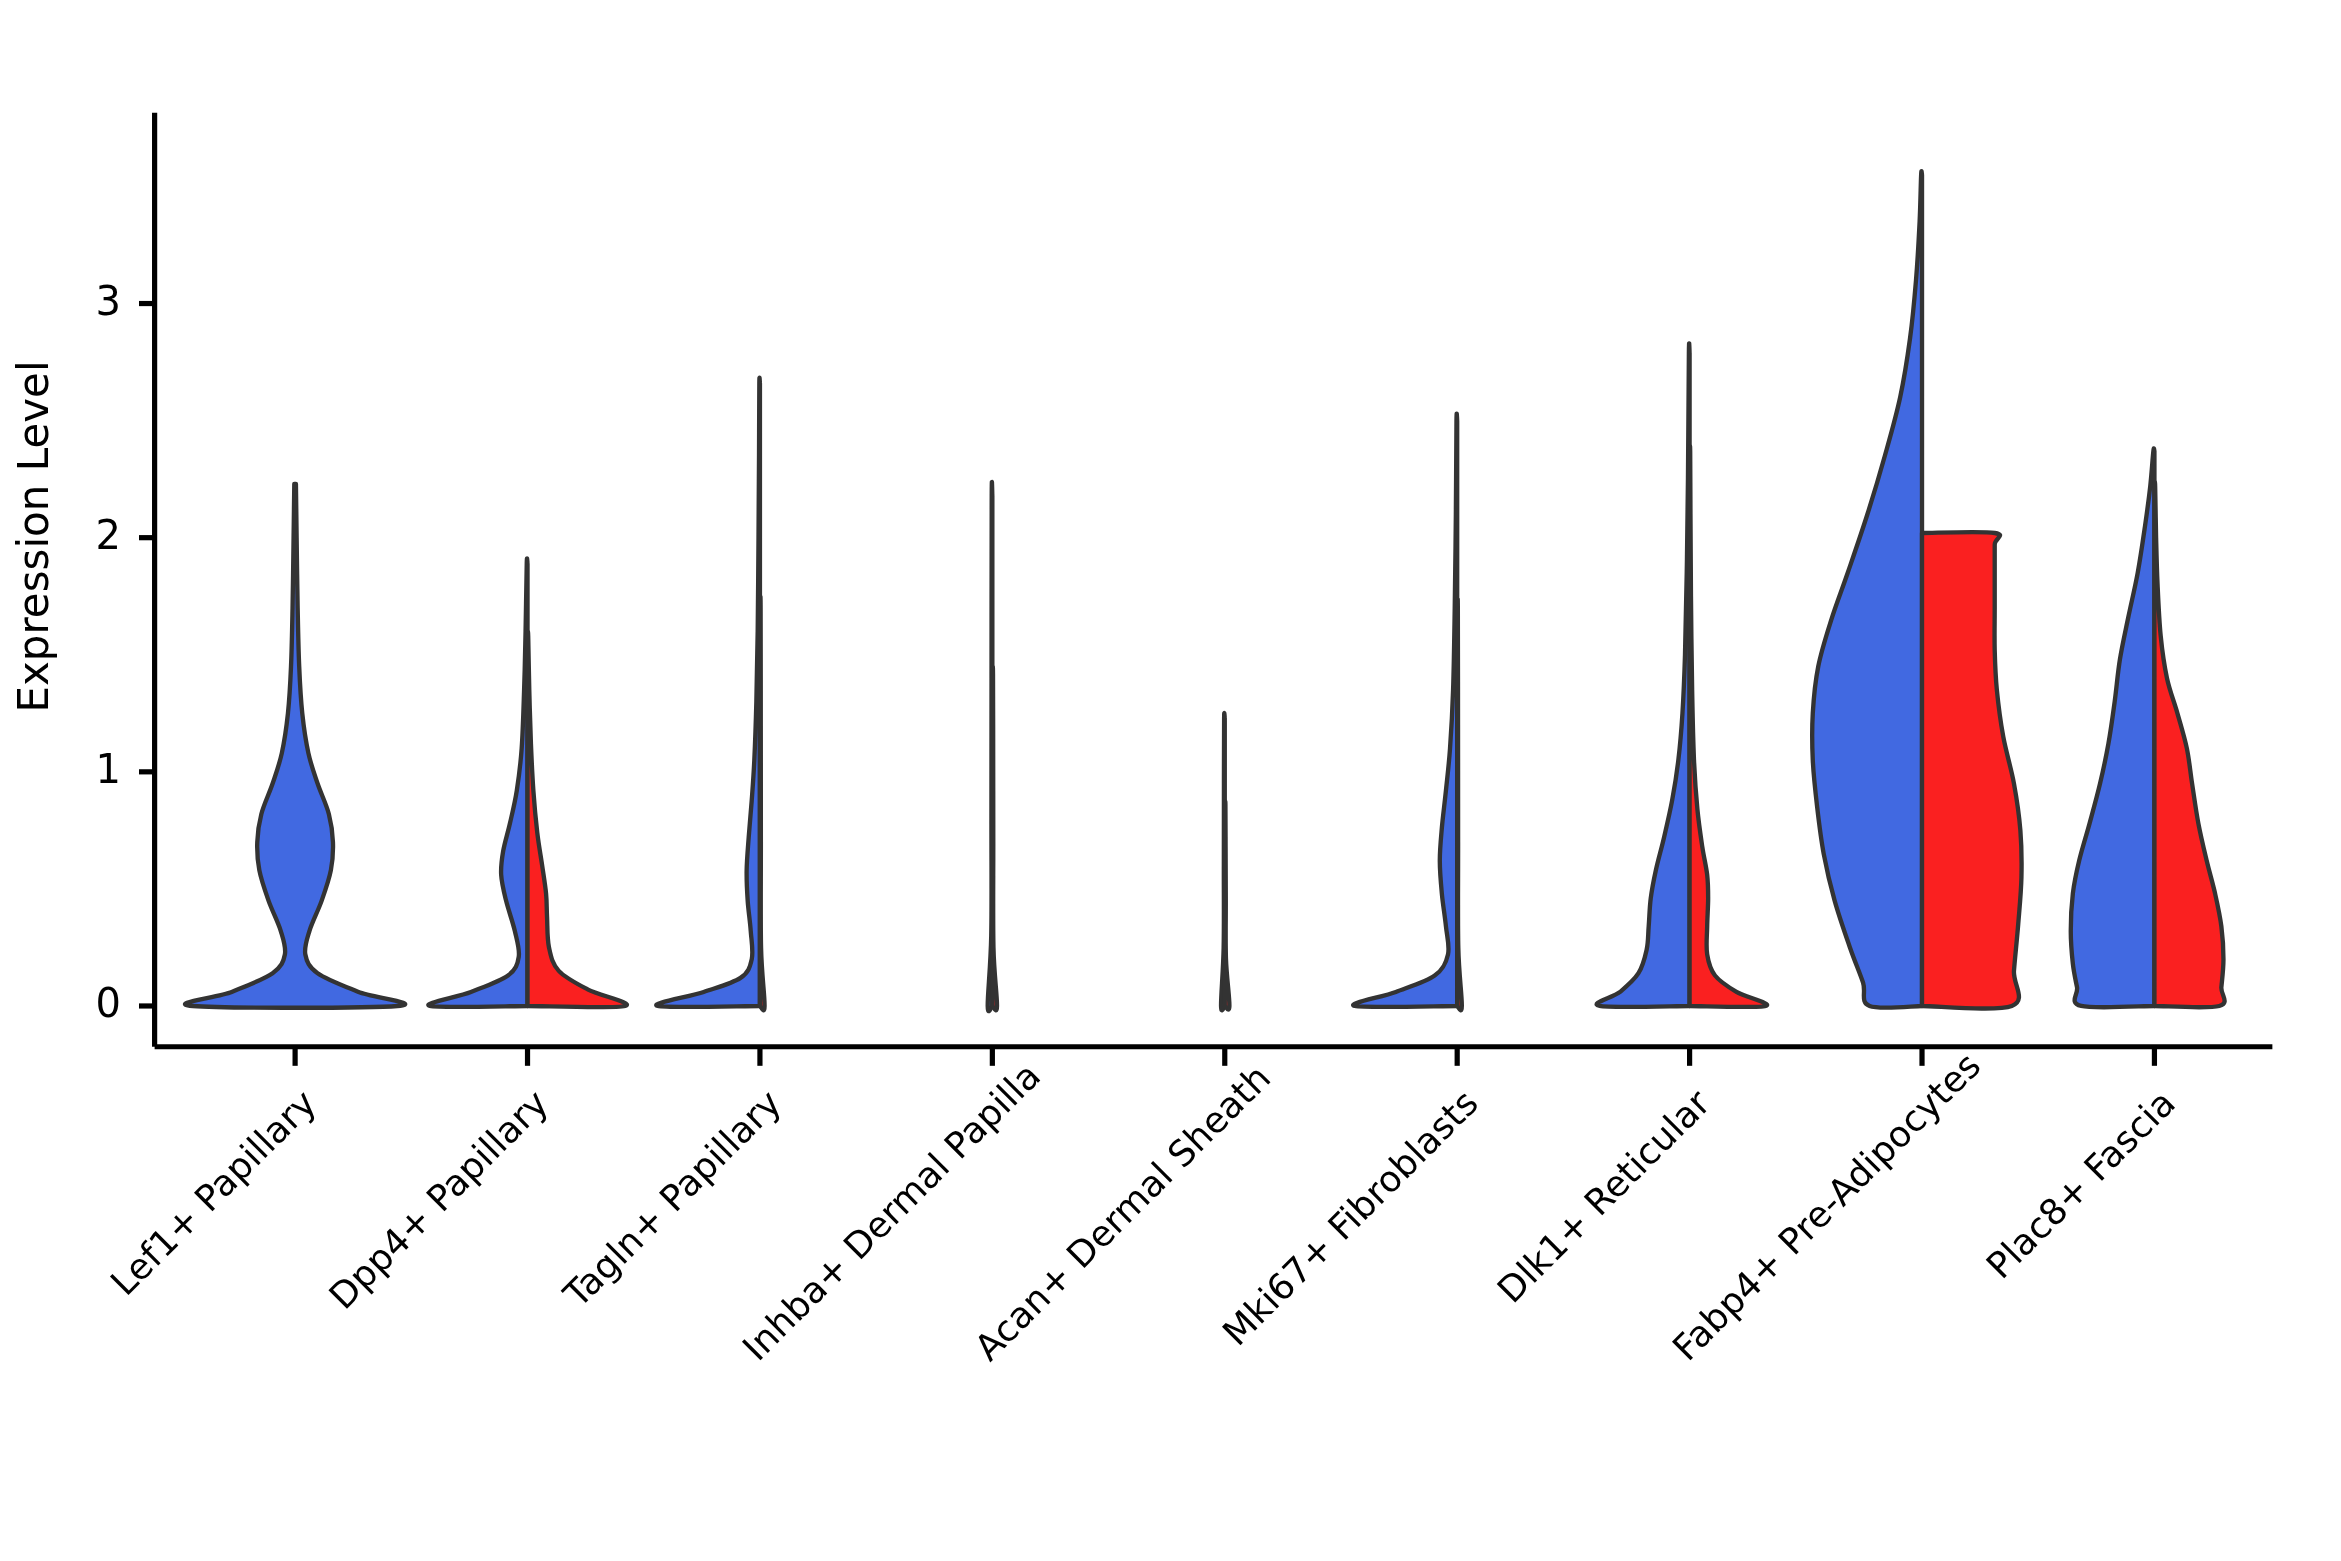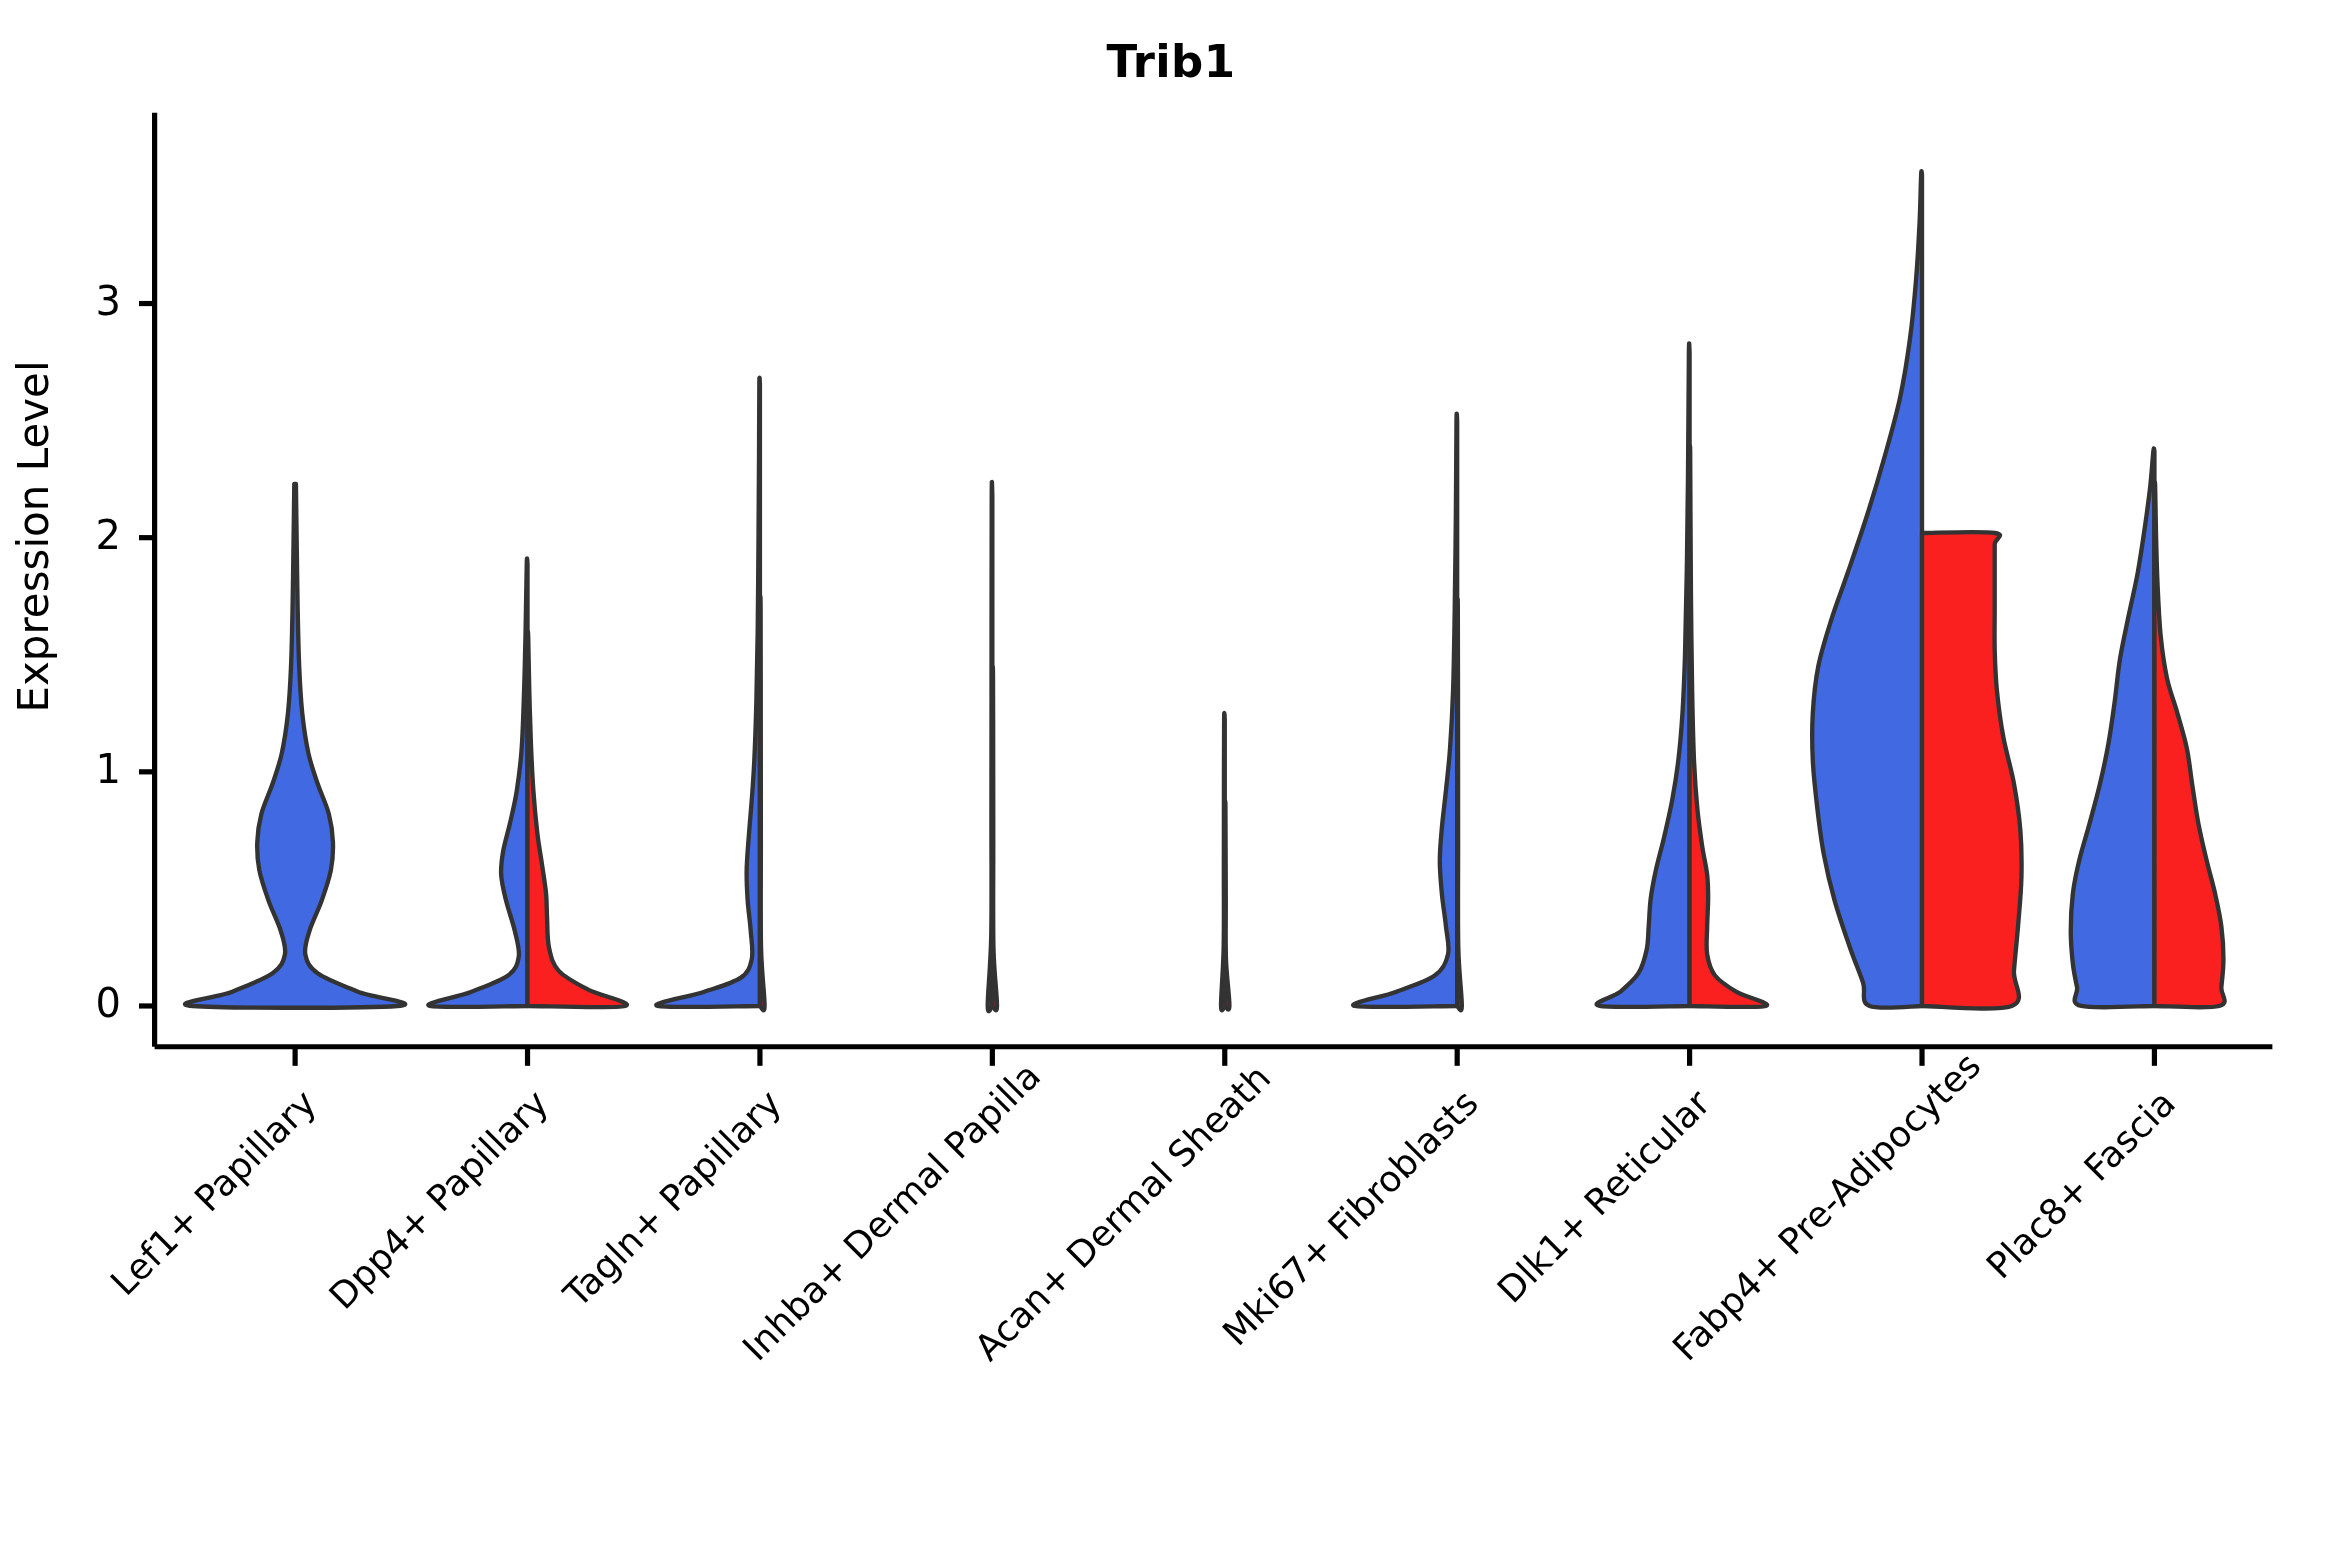--- a/index.html
+++ b/index.html
@@ -64,21 +64,20 @@
     transform: rotate(-45deg);
     text-align: right;
     font-family: "DejaVu Sans", sans-serif;
   }
 </style>
 </head>
 <body>
 
 <div id="figure">
 
-  <div id="plot-title">Trib1</div>
 
   <div id="ylabel">Expression Level</div>
 
   <svg id="canvas" width="2342" height="1561" xmlns="http://www.w3.org/2000/svg" viewBox="0 0 2700 1800">
     <g id="violins-layer">
         <g>
           <path d="M 339.06 557.90 C 338.92 568.25, 338.57 596.15, 338.23 620.00 C 337.90 643.85, 337.54 676.25, 337.05 701.00 C 336.56 725.75, 336.17 748.25, 335.28 768.50 C 334.40 788.75, 333.51 805.85, 331.75 822.50 C 329.98 839.15, 327.62 854.90, 324.67 868.40 C 321.72 881.90, 317.99 891.80, 314.06 903.50 C 310.13 915.20, 304.03 927.35, 301.09 938.60 C 298.14 949.85, 296.76 960.20, 296.37 971.00 C 295.98 981.80, 296.57 992.15, 298.73 1003.40 C 300.89 1014.65, 305.21 1026.80, 309.34 1038.50 C 313.47 1050.20, 320.35 1063.25, 323.49 1073.60 C 326.64 1083.95, 329.78 1092.50, 328.21 1100.60 C 326.64 1108.70, 324.28 1115.00, 314.06 1122.20 C 303.84 1129.40, 282.22 1137.50, 266.89 1143.80 C 251.56 1150.10, 190.24 1157.30, 222.08 1160.00 C 253.92 1162.70, 426.08 1162.70, 457.92 1160.00 C 489.76 1157.30, 428.44 1150.10, 413.11 1143.80 C 397.78 1137.50, 376.16 1129.40, 365.94 1122.20 C 355.72 1115.00, 353.36 1108.70, 351.79 1100.60 C 350.22 1092.50, 353.36 1083.95, 356.51 1073.60 C 359.65 1063.25, 366.53 1050.20, 370.66 1038.50 C 374.79 1026.80, 379.11 1014.65, 381.27 1003.40 C 383.43 992.15, 384.02 981.80, 383.63 971.00 C 383.24 960.20, 381.86 949.85, 378.91 938.60 C 375.97 927.35, 369.87 915.20, 365.94 903.50 C 362.01 891.80, 358.28 881.90, 355.33 868.40 C 352.38 854.90, 350.02 839.15, 348.25 822.50 C 346.49 805.85, 345.60 788.75, 344.72 768.50 C 343.83 748.25, 343.44 725.75, 342.95 701.00 C 342.46 676.25, 342.10 643.85, 341.77 620.00 C 341.43 596.15, 341.08 568.25, 340.94 557.90 Z" fill="#4169E1" stroke="#333333" stroke-width="5" stroke-linejoin="round" stroke-linecap="round"></path>
         </g>
         <g>
           <path d="M 608.00 649.70 C 607.85 649.70, 607.47 636.65, 607.10 649.70 C 606.72 662.75, 606.26 703.70, 605.75 728.00 C 605.24 752.30, 604.81 773.00, 604.06 795.50 C 603.31 818.00, 602.65 843.65, 601.25 863.00 C 599.84 882.35, 597.87 897.20, 595.62 911.60 C 593.37 926.00, 590.37 937.70, 587.74 949.40 C 585.11 961.10, 581.55 971.90, 579.86 981.80 C 578.17 991.70, 577.05 999.35, 577.61 1008.80 C 578.17 1018.25, 580.61 1027.70, 583.24 1038.50 C 585.86 1049.30, 590.93 1062.80, 593.37 1073.60 C 595.81 1084.40, 599.18 1094.75, 597.87 1103.30 C 596.56 1111.85, 594.68 1118.15, 585.49 1124.90 C 576.30 1131.65, 557.72 1137.95, 542.72 1143.80 C 527.71 1149.65, 484.56 1157.30, 495.44 1160.00 C 506.32 1162.70, 589.24 1160.00, 608.00 1160.00 Z" fill="#4169E1" stroke="#333333" stroke-width="5" stroke-linejoin="round" stroke-linecap="round"></path>

